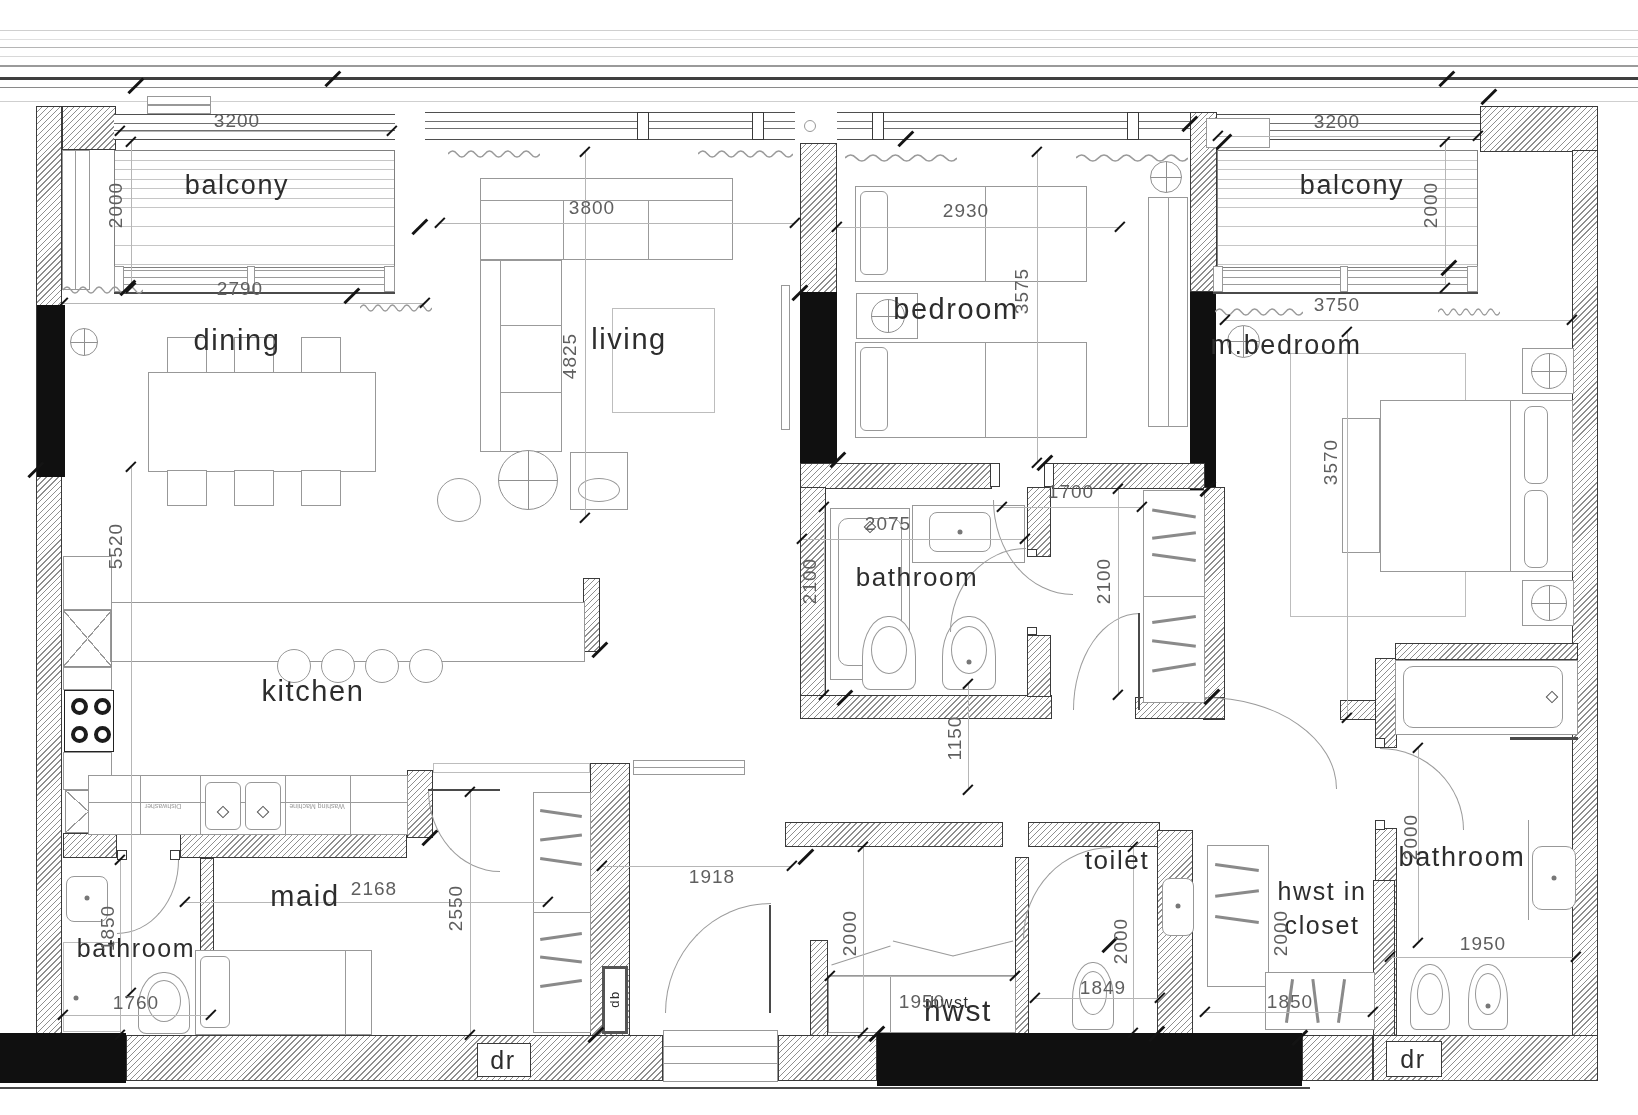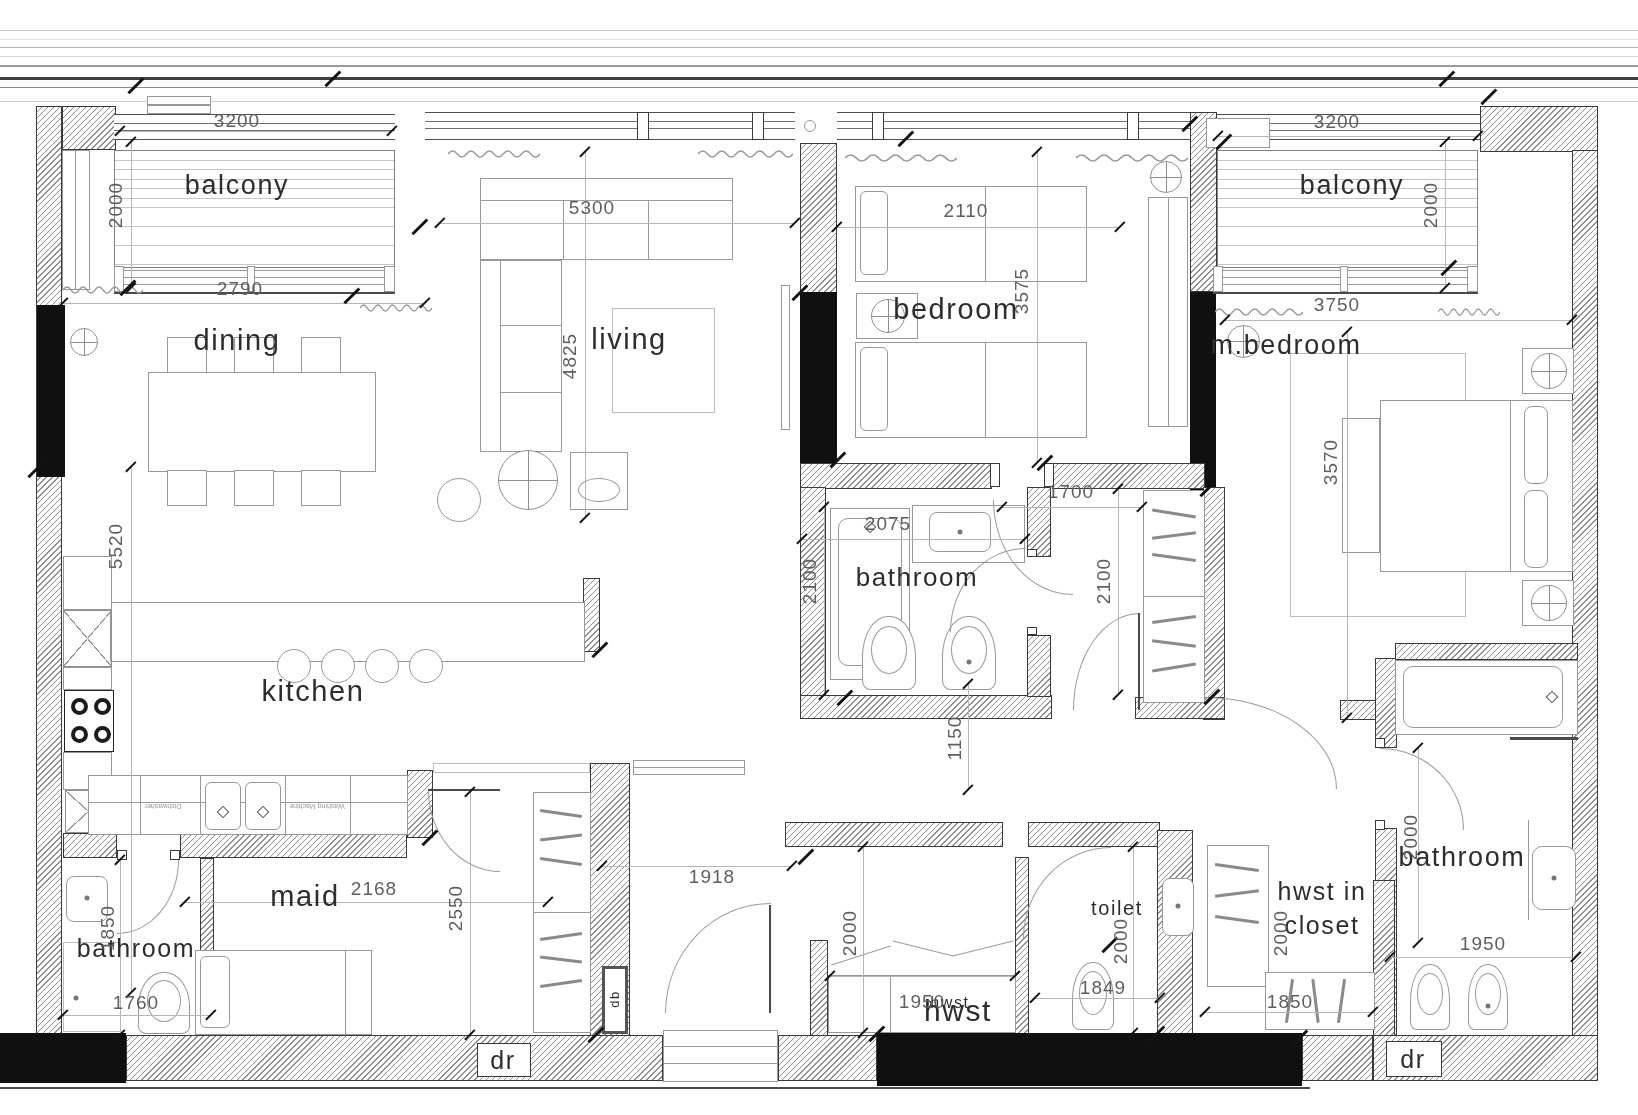--- a/index.html
+++ b/index.html
@@ -461,36 +461,36 @@
   <span class="lbl" style="left:237px;top:185px;font-size:27px">balcony</span>
   <span class="lbl" style="left:237px;top:340px;font-size:29px">dining</span>
   <span class="lbl" style="left:629px;top:339px;font-size:29px">living</span>
   <span class="lbl" style="left:956px;top:309px;font-size:29px">bedroom</span>
   <span class="lbl" style="left:1352px;top:185px;font-size:27px">balcony</span>
   <span class="lbl" style="left:1286px;top:345px;font-size:27px">m.bedroom</span>
   <span class="lbl" style="left:917px;top:577px;font-size:26px">bathroom</span>
   <span class="lbl" style="left:313px;top:691px;font-size:29px">kitchen</span>
   <span class="lbl" style="left:305px;top:896px;font-size:29px">maid</span>
   <span class="lbl" style="left:136px;top:948px;font-size:25px">bathroom</span>
-  <span class="lbl" style="left:1117px;top:908px;font-size:20px">toilet</span>
+  <span class="lbl" style="left:1117px;top:860px;font-size:26px">toilet</span>
   <span class="lbl" style="left:1322px;top:891px;font-size:25px">hwst in</span>
   <span class="lbl" style="left:1322px;top:925px;font-size:25px">closet</span>
   <span class="lbl" style="left:1462px;top:857px;font-size:27px">bathroom</span>
   <span class="lbl" style="left:958px;top:1011px;font-size:30px">hwst</span>
   <span class="lbl" style="left:950px;top:1003px;font-size:16px">hwst</span>
   <span class="lbl" style="left:503px;top:1060px;font-size:25px">dr</span>
   <span class="lbl" style="left:1413px;top:1059px;font-size:25px">dr</span>
   <span class="lbl v" style="left:614px;top:999px;font-size:13px">db</span>
 
   <span class="dim" style="left:237px;top:121px">3200</span>
   <span class="dim v" style="left:116px;top:205px">2000</span>
   <span class="dim" style="left:240px;top:289px">2790</span>
-  <span class="dim" style="left:592px;top:208px">5300</span>
+  <span class="dim" style="left:592px;top:208px">3800</span>
   <span class="dim v" style="left:570px;top:356px">4825</span>
-  <span class="dim" style="left:966px;top:211px">2110</span>
+  <span class="dim" style="left:966px;top:211px">2930</span>
   <span class="dim v" style="left:1022px;top:291px">3575</span>
   <span class="dim" style="left:1337px;top:122px">3200</span>
   <span class="dim v" style="left:1431px;top:205px">2000</span>
   <span class="dim" style="left:1337px;top:305px">3750</span>
   <span class="dim v" style="left:1331px;top:462px">3570</span>
   <span class="dim" style="left:888px;top:524px">2075</span>
   <span class="dim v" style="left:810px;top:581px">2100</span>
   <span class="dim" style="left:1071px;top:492px">1700</span>
   <span class="dim v" style="left:1104px;top:581px">2100</span>
   <span class="dim v" style="left:116px;top:546px">5520</span>

